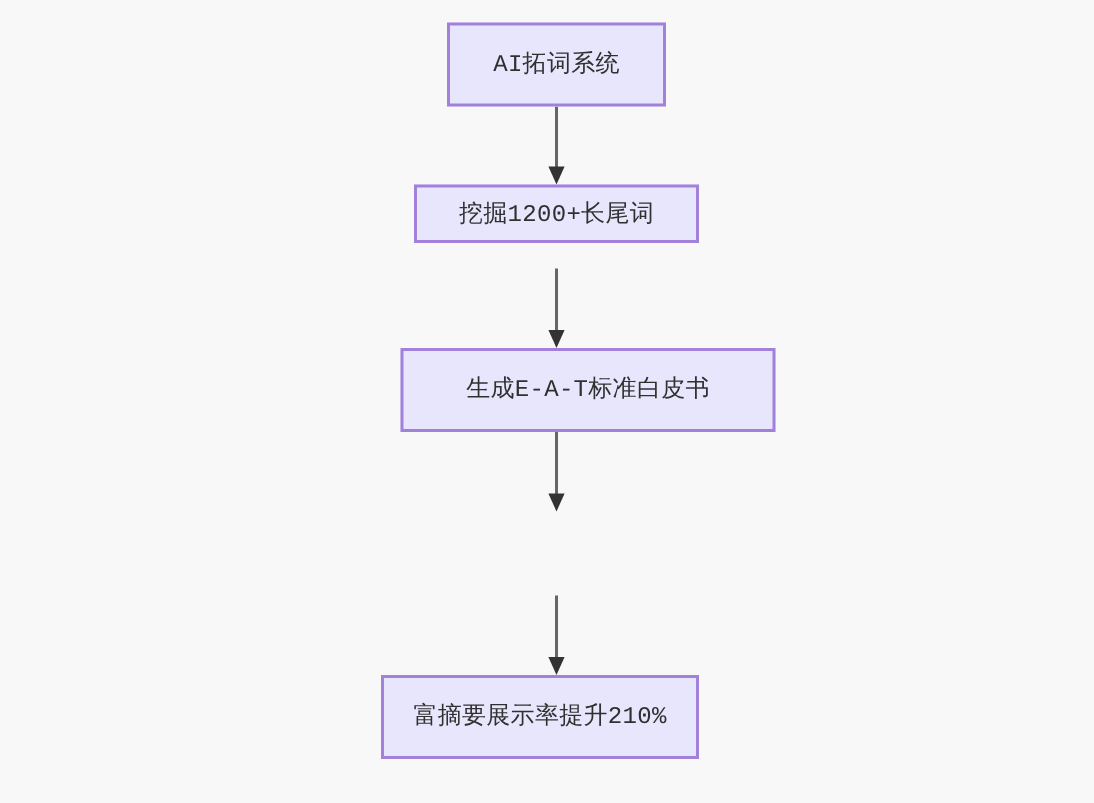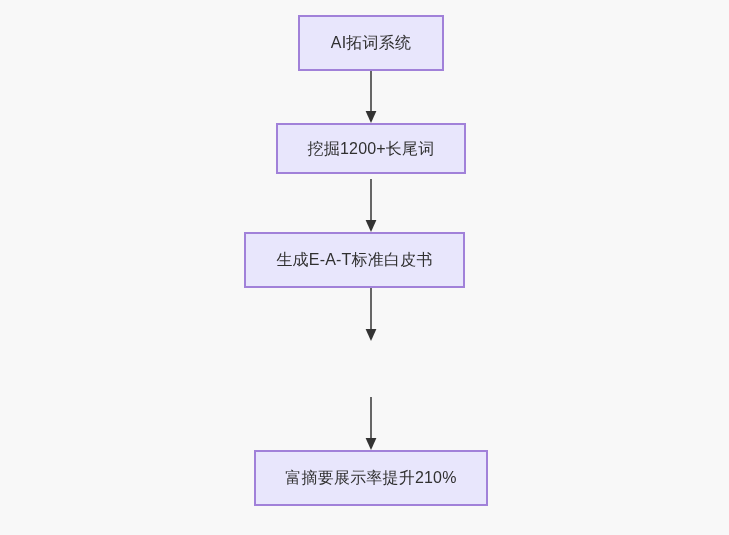--- a/index.html
+++ b/index.html
@@ -10,20 +10,21 @@
     width: 729px;
     height: 535px;
     background: #f8f8f8;
     font-family: "Liberation Sans", "DejaVu Sans", sans-serif;
     overflow: hidden;
   }
   #flowchart-canvas {
     position: relative;
     width: 729px;
     height: 535px;
+    font-family: Liberation Mono, monospace;
   }
   .node {
     position: absolute;
     box-sizing: border-box;
     background: #e8e6fc;
     border: 2px solid #a181d9;
     color: #303030;
     font-size: 16px;
     line-height: 1;
     display: flex;
@@ -74,26 +75,26 @@
     <svg width="20" height="53" viewBox="0 0 20 53" xmlns="http://www.w3.org/2000/svg">
       <line x1="10" y1="0" x2="10" y2="44" stroke="#666666" stroke-width="2"></line>
       <polygon points="10,53 4.6,41 15.4,41" fill="#333333"></polygon>
     </svg>
   </div>
 
   <div class="node" style="left:298px; top:15px; width:146px; height:56px;">
     <span class="node-label">AI拓词系统</span>
   </div>
 
-  <div class="node" style="left:276px; top:123px; width:190px; height:51px;">
+  <div class="node" style="left:276px; top:123px; width:190px; height:39px;">
     <span class="node-label">挖掘1200+长尾词</span>
   </div>
 
-  <div class="node" style="left:244px; top:232px; width:221px; height:56px;">
+  <div class="node" style="left:267px; top:232px; width:250px; height:56px;">
     <span class="node-label">生成E-A-T标准白皮书</span>
   </div>
 
 
-  <div class="node" style="left:254px; top:450px; width:234px; height:56px;">
+  <div class="node" style="left:254px; top:450px; width:212px; height:56px;">
     <span class="node-label">富摘要展示率提升210%</span>
   </div>
 
 </div>
 
 </body></html>

